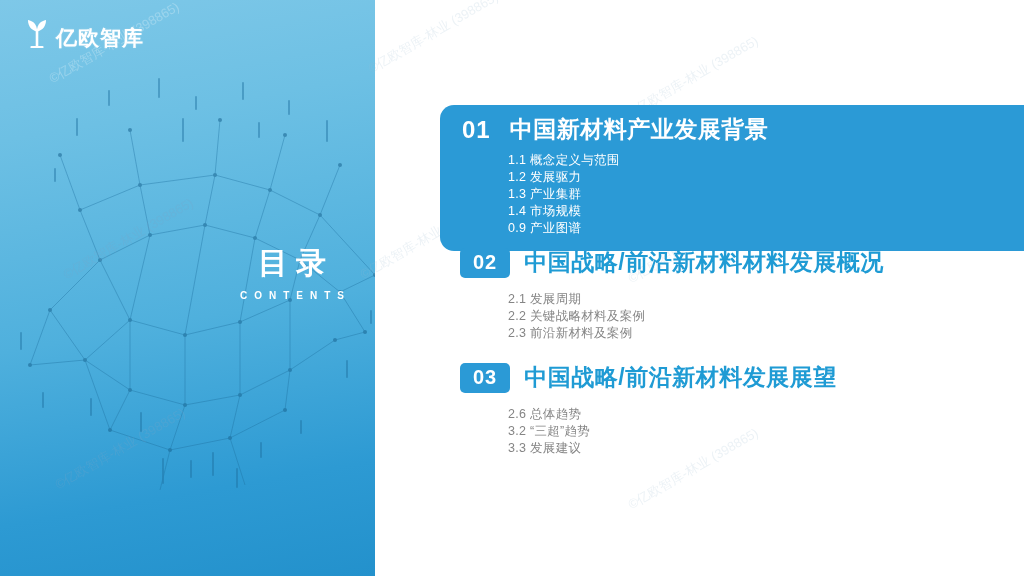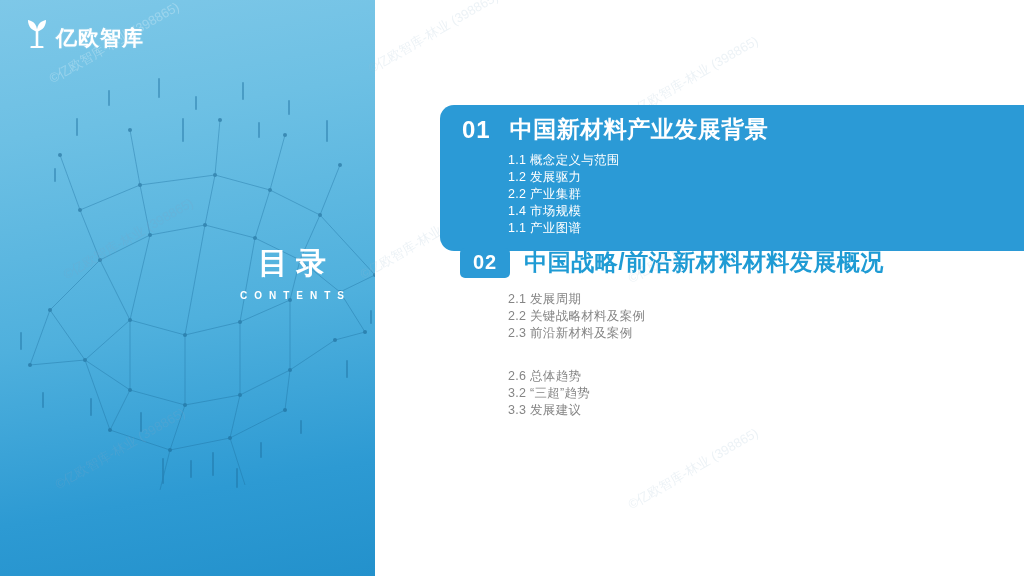--- a/index.html
+++ b/index.html
@@ -279,40 +279,44 @@
 
     <div class="section sec-01">
       <div class="panel-filled">
         <div class="sec-head sec-head-filled">
           <span class="num-plain">01</span>
           <span class="title-white">中国新材料产业发展背景</span>
         </div>
         <ul class="sub-list sub-list-filled">
           <li class="sub-item sub-white">1.1 概念定义与范围</li>
           <li class="sub-item sub-white">1.2 发展驱力</li>
-          <li class="sub-item sub-white">2.2 产业集群</li>
+          <li class="sub-item sub-white">1.3 产业集群</li>
           <li class="sub-item sub-white">1.4 市场规模</li>
-          <li class="sub-item sub-white">1.1 产业图谱</li>
+          <li class="sub-item sub-white">0.9 产业图谱</li>
         </ul>
       </div>
     </div>
 
     <div class="section sec-02">
       <div class="sec-head sec-head-open">
         <span class="num-badge">02</span>
         <span class="title-blue">中国战略/前沿新材料材料发展概况</span>
       </div>
       <ul class="sub-list sub-list-open">
         <li class="sub-item sub-gray">2.1 发展周期</li>
         <li class="sub-item sub-gray">2.2 关键战略材料及案例</li>
         <li class="sub-item sub-gray">2.3 前沿新材料及案例</li>
       </ul>
     </div>
 
     <div class="section sec-03">
+      <div class="sec-head sec-head-open">
+        <span class="num-badge">03</span>
+        <span class="title-blue">中国战略/前沿新材料发展展望</span>
+      </div>
       <ul class="sub-list sub-list-open">
         <li class="sub-item sub-gray">2.6 总体趋势</li>
         <li class="sub-item sub-gray">3.2 “三超”趋势</li>
         <li class="sub-item sub-gray">3.3 发展建议</li>
       </ul>
     </div>
 
   </div>
 </div>
 

